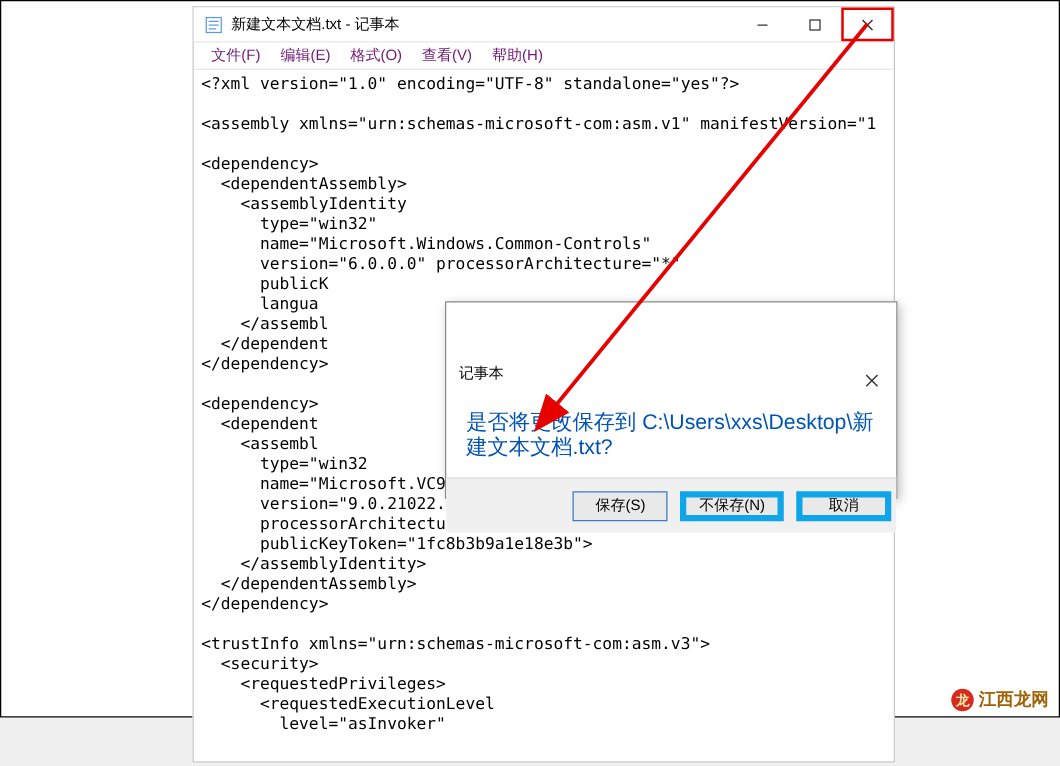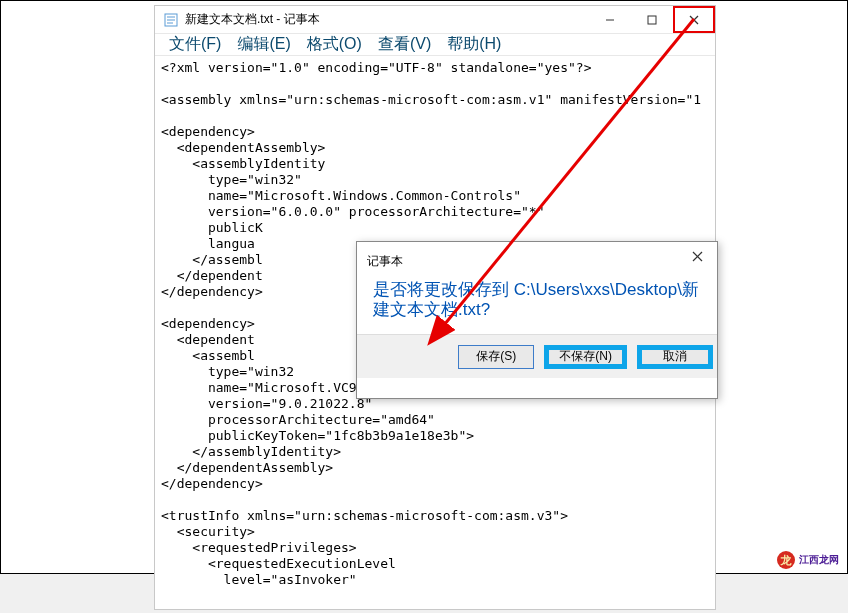--- a/index.html
+++ b/index.html
@@ -66,23 +66,23 @@
       border: 2px solid #e60000;
     }
     .menubar {
       height: 22px;
       display: flex;
       align-items: center;
       padding-left: 6px;
       border-bottom: 1px solid #e8e8e8;
     }
     .menu-item {
-      font-size: 16px;
+      font-size: 12px;
       padding: 2px 8px;
-      color: #0c4a6e;
+      color: #701a75;
     }
     .editor {
       flex: 1;
       padding: 4px 6px;
       font-family: "SimSun", "NSimSun", monospace;
       font-size: 13px;
       line-height: 16px;
       white-space: pre;
       overflow: hidden;
       color: #000;
@@ -94,23 +94,24 @@
       width: 362px;
       height: 158px;
       background: #fff;
       border: 1px solid #888;
       box-shadow: 2px 2px 8px rgba(0,0,0,0.25);
       z-index: 10;
     }
     .dialog-titlebar {
       height: 28px;
       display: flex;
-      align-items: flex-end;
+      align-items: flex-start;
       padding-left: 10px;
       font-size: 12px;
+      margin-top: 48px;
     }
     .dialog-close {
       width: 40px;
       height: 28px;
       display: flex;
       align-items: center;
       justify-content: center;
       margin-left: auto;
       font-size: 14px;
     }
@@ -168,22 +169,22 @@
       border-radius: 50%;
       background: #d62a1f;
       display: flex;
       align-items: center;
       justify-content: center;
       color: #f7e9a6;
       font-size: 11px;
       font-weight: bold;
     }
     .watermark-text {
-      font-size: 10px;
-      color: #4c1d95;
+      font-size: 14px;
+      color: #a16207;
       font-weight: bold;
     }
   </style>
 </head>
 <body>
 
 <div class="outer-frame">
   <div class="window">
     <div class="titlebar">
       <span class="titlebar-icon">

